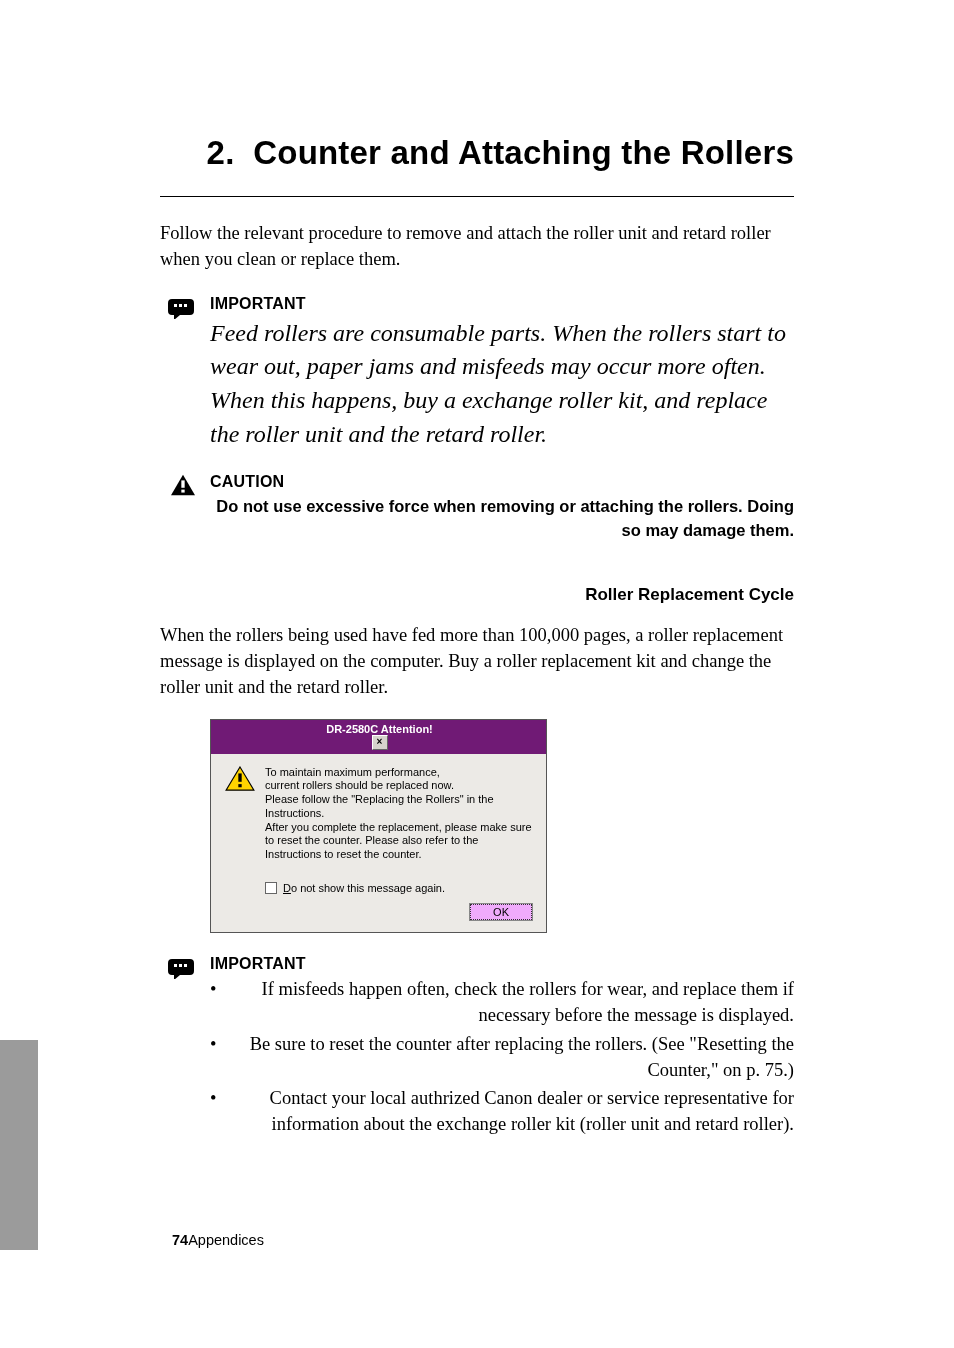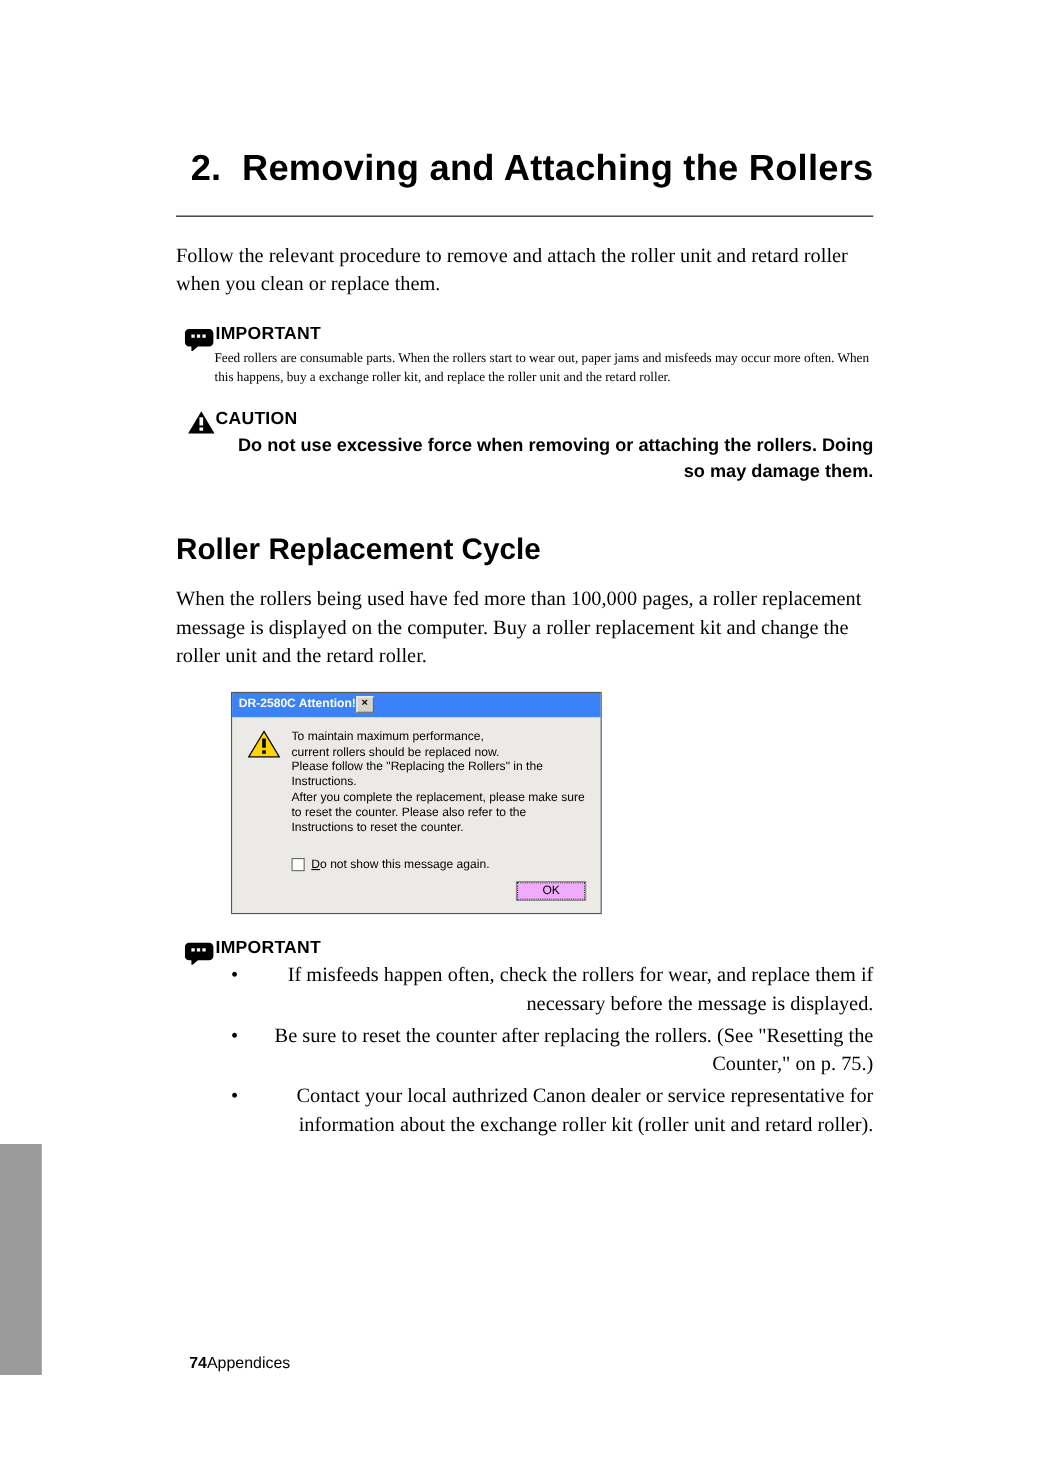--- a/index.html
+++ b/index.html
@@ -57,41 +57,43 @@
     position: absolute;
     left: 8px;
     top: 0;
     width: 30px;
     height: 24px;
   }
   .note-heading {
     font-family: Arial, Helvetica, sans-serif;
     font-weight: bold;
     font-size: 16px;
-    margin: 0 0 4px 36px;
+    margin: 0 0 4px 50px;
     letter-spacing: 0.2px;
   }
   .note-body {
-    font-size: 12px;
+    font-size: 24px;
     line-height: 1.4;
-    margin: 0 0 0 35px;
+    margin: 0 0 0 50px;
+    font-style: italic;
   }
   .note-body-bold {
     font-family: Arial, Helvetica, sans-serif;
     font-weight: bold;
     font-size: 16.5px;
     line-height: 1.45;
     margin: 0 0 0 50px;
     text-align: right;
   }
   .section-heading {
     font-family: Arial, Helvetica, sans-serif;
     font-weight: bold;
-    font-size: 27px;
+    font-size: 17px;
     margin: 42px 0 18px 0;
+    text-align: right;
   }
   .bullets {
     margin: 4px 0 0 50px;
     padding: 0;
     font-size: 18.5px;
     line-height: 1.4;
   }
   .bullets li {
     list-style: none;
     position: relative;
@@ -110,28 +112,29 @@
   .dialog {
     margin: 18px 0 0 50px;
     width: 335px;
     font-family: Tahoma, Arial, sans-serif;
     font-size: 11px;
     color: #000;
     border: 1px solid #555;
     background: #eceae6;
   }
   .dialog-titlebar {
-    background: #3b82f6;
+    background: #701a75;
     color: #fff;
     font-weight: bold;
     padding: 3px 4px 4px 6px;
     font-size: 11px;
     display: flex;
-    justify-content: flex-start;
+    justify-content: space-between;
     align-items: center;
+    flex-direction: column;
   }
   .titlebar-close {
     width: 14px;
     height: 13px;
     background: #d6d3cc;
     border: 1px solid #fff;
     border-right-color: #666;
     border-bottom-color: #666;
     color: #000;
     font-weight: bold;
@@ -203,21 +206,21 @@
 </style>
 </head>
 <body>
 
 <div class="page">
   <div class="side-tab"></div>
 
   <div class="content">
 
     <h1 class="chapter-title">
-      <span>2.</span>&nbsp;&nbsp;<span>Removing and Attaching the Rollers</span>
+      <span>2.</span>&nbsp;&nbsp;<span>Counter and Attaching the Rollers</span>
     </h1>
 
     <p class="body-text body-indent">Follow the relevant procedure to remove and attach the roller unit and retard roller when you clean or replace them.</p>
 
     <div class="note-block">
       <svg class="note-icon" viewBox="0 0 30 24">
         <path d="M4 4 h18 a4 4 0 0 1 4 4 v8 a4 4 0 0 1 -4 4 h-10 l-6 5 v-5 h-2 a4 4 0 0 1 -4 -4 v-8 a4 4 0 0 1 4 -4 Z" fill="#000"></path>
         <path d="M6 9 h3 v3 h-3 Z M11 9 h3 v3 h-3 Z M16 9 h3 v3 h-3 Z" fill="#fff"></path>
       </svg>
       <p class="note-heading">IMPORTANT</p>

